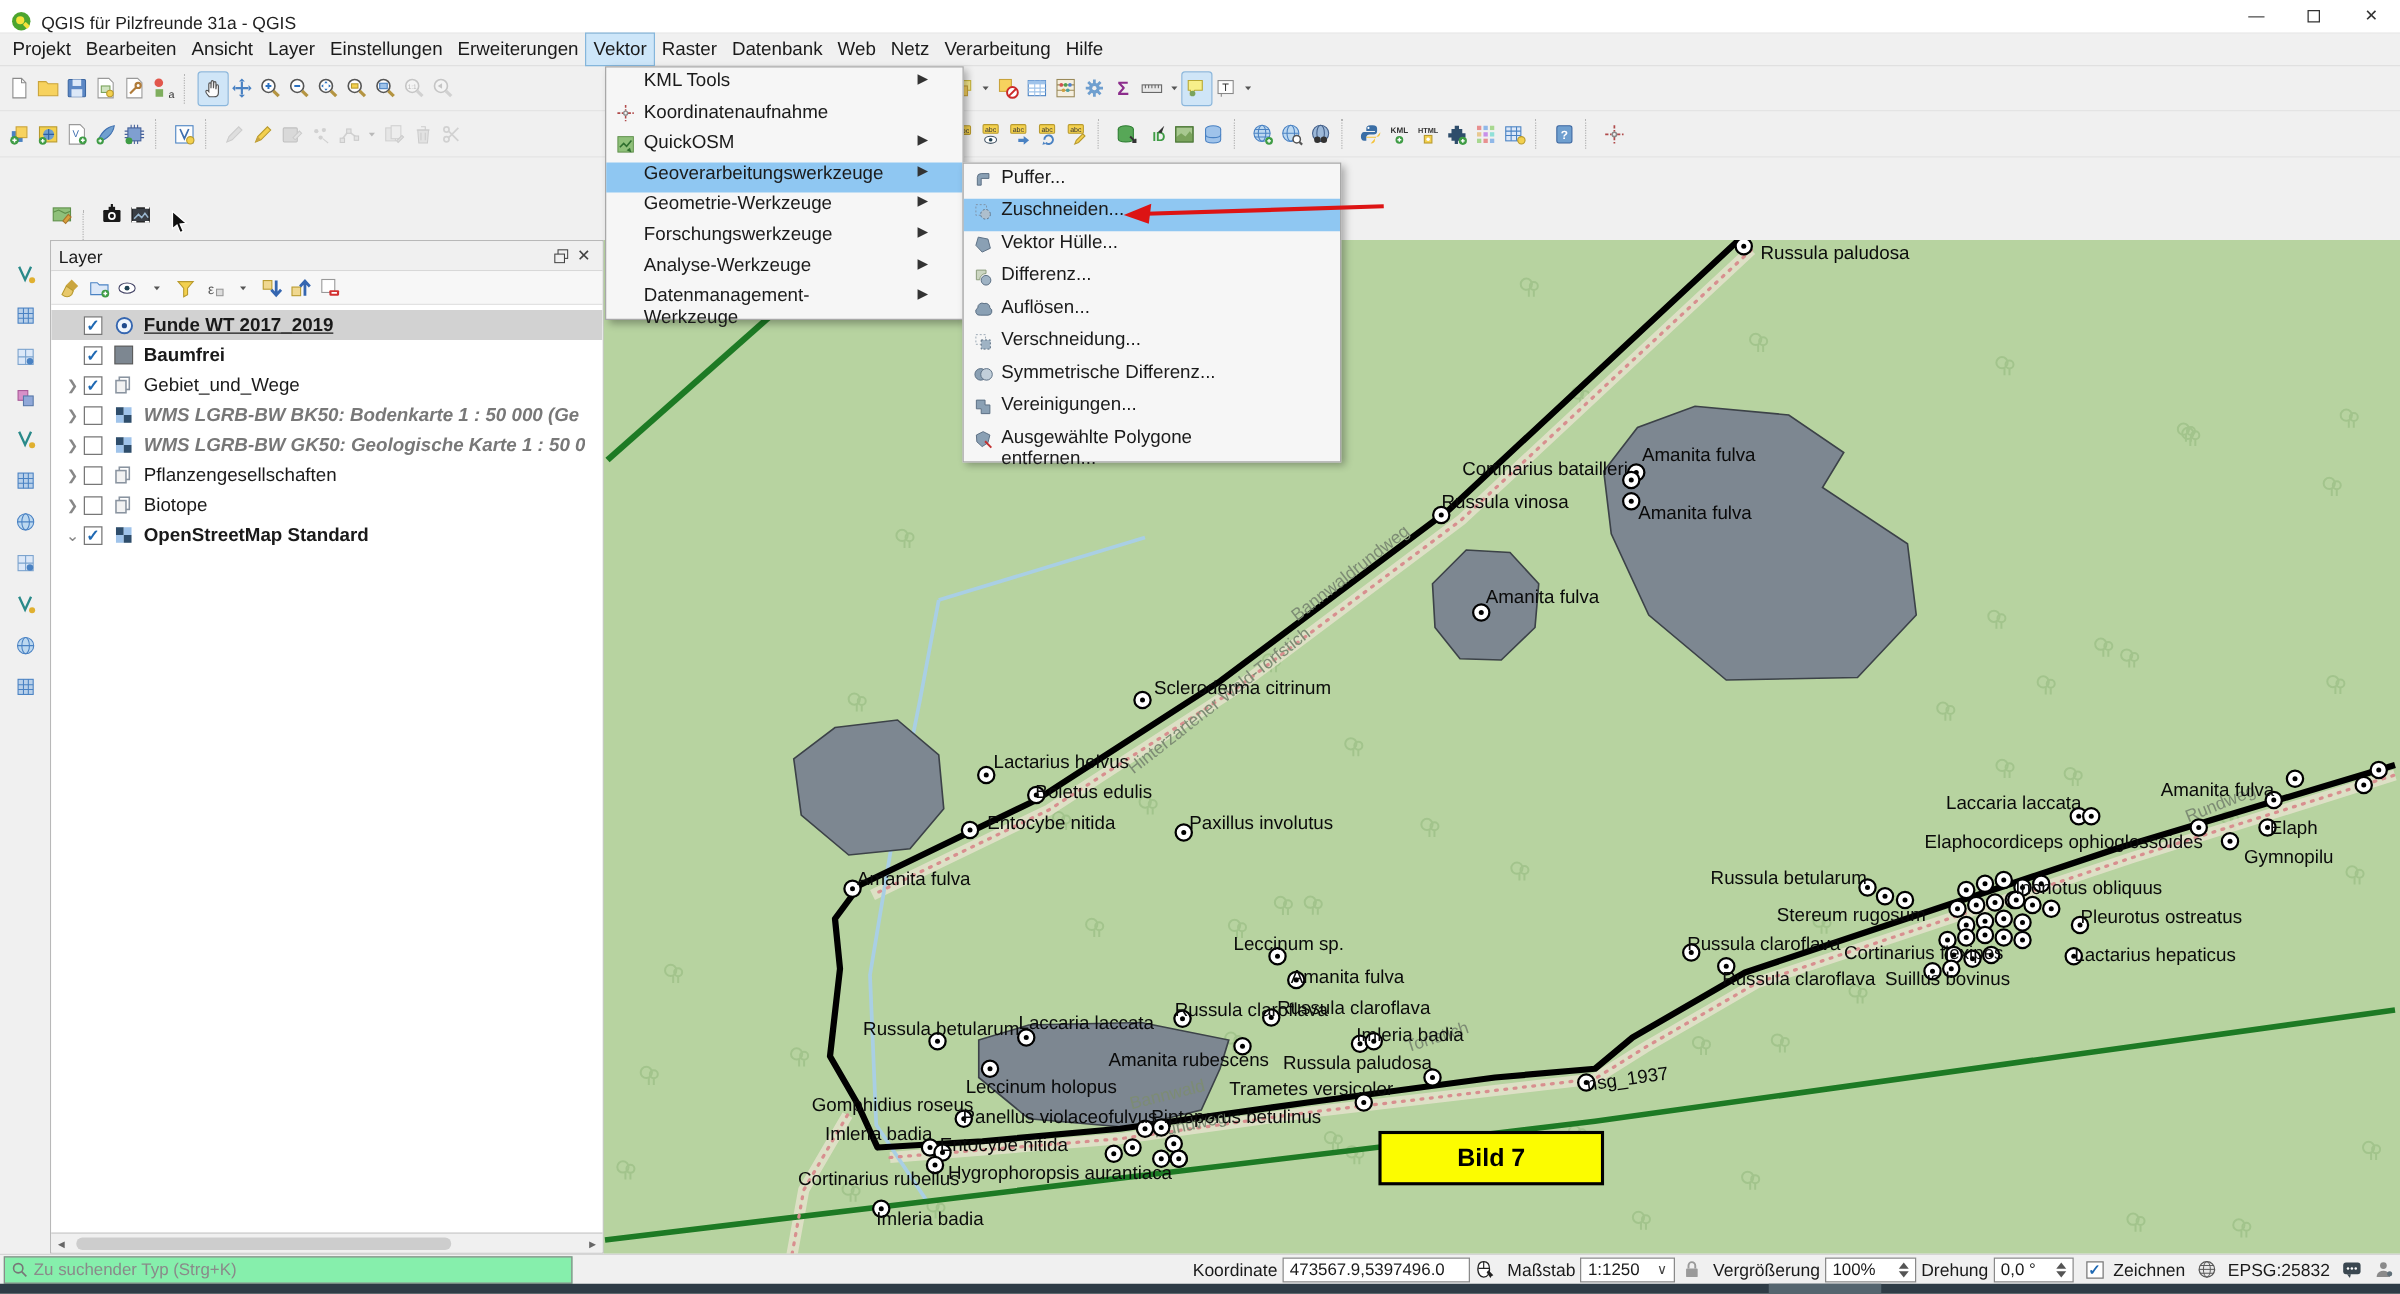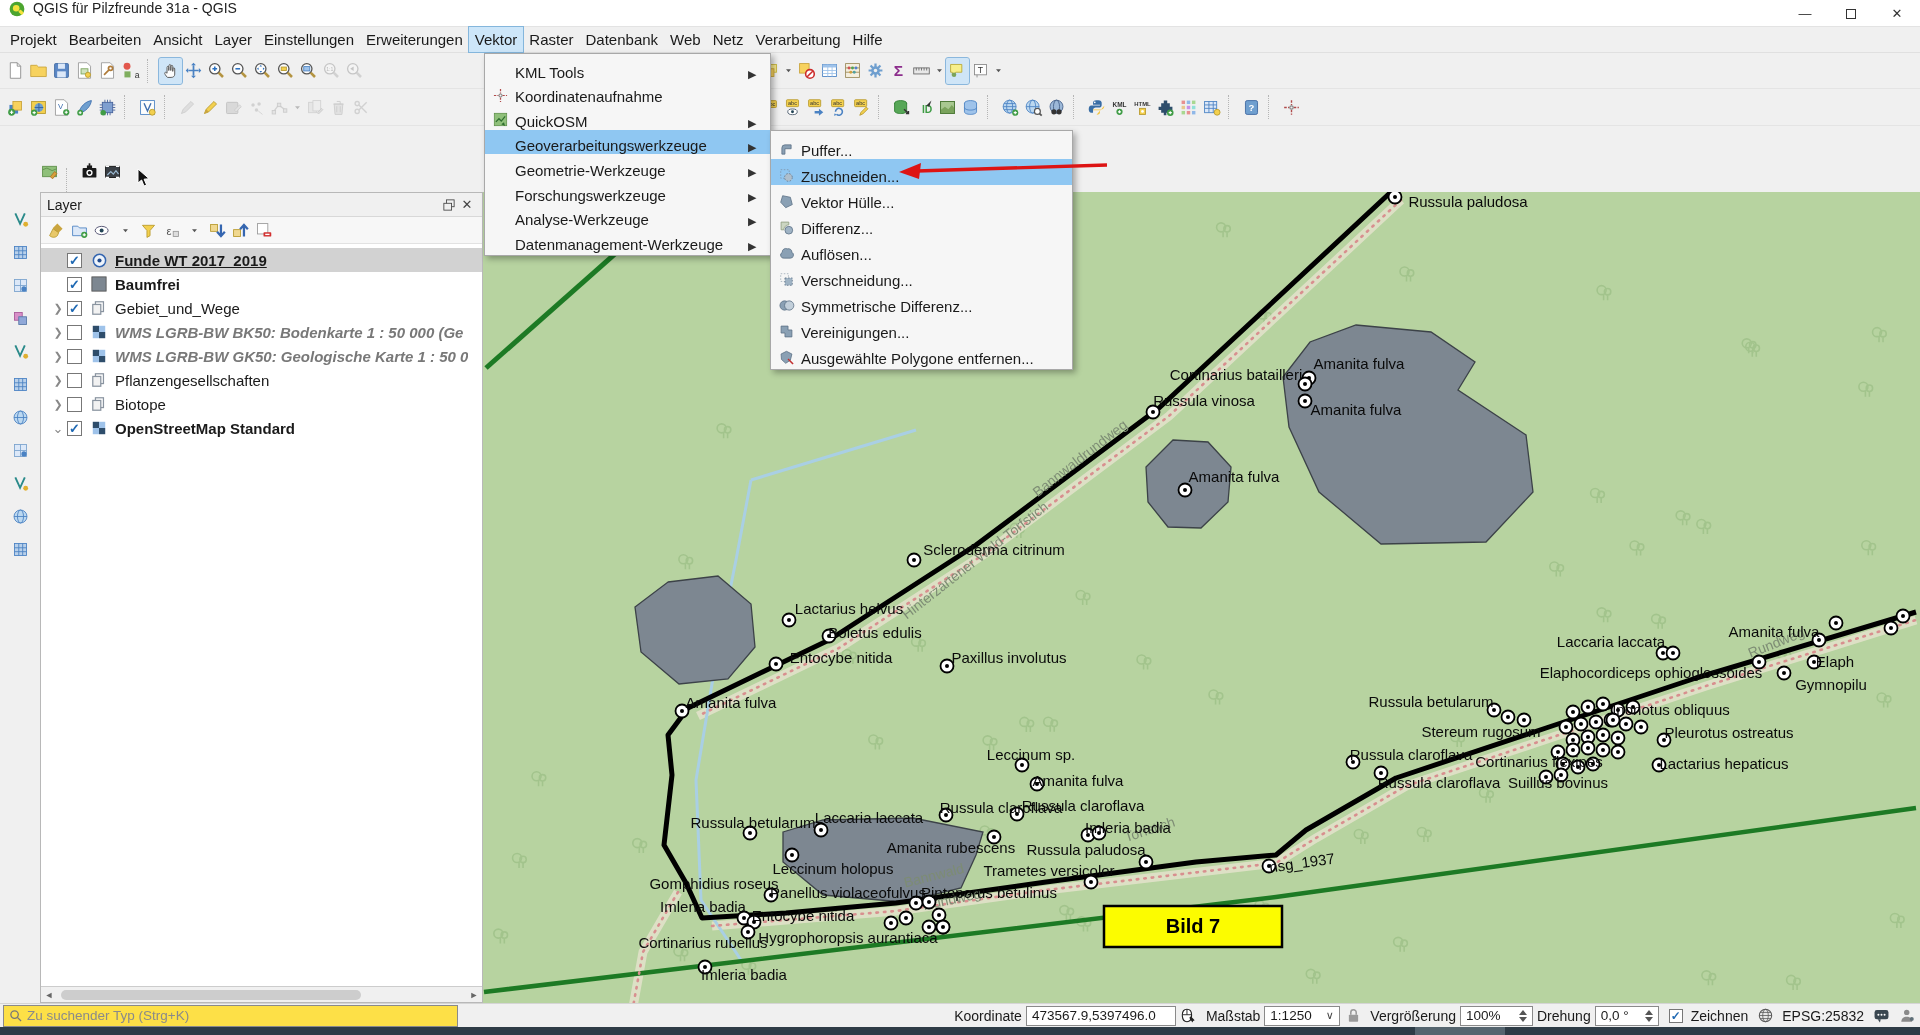--- a/index.html
+++ b/index.html
@@ -1,20 +1,20 @@
 <!DOCTYPE html>
 <html><head>
 <meta charset="utf-8">
 <style>
 *{box-sizing:border-box;margin:0;padding:0}
 html,body{width:1920px;height:1035px;overflow:hidden}
 body{font-family:"Liberation Sans",sans-serif;background:#f0f0f0;color:#1a1a1a;font-size:15px}
 .app{position:absolute;left:0;top:0;width:1920px;height:1035px;background:#f0f0f0}
 
-.titlebar{height:27px;background:#ffffff;display:flex;align-items:flex-start;border-bottom:1px solid #e3e3e3}
+.titlebar{height:27px;background:#ffffff;display:flex;align-items:flex-end;border-bottom:1px solid #e3e3e3}
 .qlogo{width:18px;height:18px;margin:0 7px 0 8px}
 .title{font-size:14px;color:#222}
 .wingap{flex:1}
 .winbtn{width:46px;height:27px;display:flex;align-items:center;justify-content:center;color:#333;font-size:13px}
 .maxbox{width:10px;height:10px;border:1px solid #333}
 
 .menubar{height:26px;background:#f0f0f0;display:flex;align-items:stretch;padding-left:4px;border-bottom:1px solid #e0e0e0}
 .mitem{padding:0 6px;line-height:25px;font-size:15px}
 .mitem.active{background:#cde6f9;outline:1px solid #84b6dc}
 
@@ -52,32 +52,32 @@
 .lname.b{font-weight:bold}
 .lname.u{text-decoration:underline}
 .lname.wms{font-weight:bold;font-style:italic;color:#787878}
 .hscroll{height:16px;background:#f0f0f0;border-top:1px solid #ccc;display:flex;align-items:center}
 .harrow{width:16px;height:100%;display:flex;align-items:center;justify-content:center;color:#666;font-size:9px}
 .hthumb{height:10px;background:#cdcdcd;border-radius:5px;width:300px;margin-left:4px}
 
 .map{position:absolute;left:483px;top:192px;width:1437px;height:811px;background:#b7d3a0;overflow:hidden}
 
 .popup{position:absolute;background:#f6f6f6;border:1px solid #a8a8a8;box-shadow:3px 3px 6px rgba(0,0,0,.3);z-index:50;padding:2px 0}
-.pitem{height:24.6px;display:flex;align-items:flex-end;font-size:15px;padding-right:8px}
+.pitem{height:24.6px;display:flex;align-items:flex-start;font-size:15px;padding-right:22px}
 .pitem .ic{width:30px;height:20px;display:flex;align-items:center;justify-content:center;flex:0 0 auto}
 .pitem .ic svg{width:17px;height:17px}
 .pitem .lab{flex:1;padding-right:18px}
 .pitem .arr{width:14px;color:#333;font-size:11px}
 .pitem.hl{background:#8fc7f2}
 .sub .pitem{height:26px}
 
 .redarrow{position:absolute;left:895px;top:152px;width:225px;height:36px;z-index:60;pointer-events:none}
 
 .bottom{position:absolute;left:0;top:1003px;width:1920px;height:24px;background:#f0f0f0;display:flex;align-items:center;border-top:1px solid #d5d5d5}
-.search{width:455px;height:22px;margin-left:3px;border:1px solid #8a8a8a;background:#fde047;display:flex;align-items:center;padding:0 5px;gap:5px}
+.search{width:455px;height:22px;margin-left:3px;border:1px solid #8a8a8a;background:#86efac;display:flex;align-items:center;padding:0 5px;gap:5px}
 .search input{border:none;outline:none;flex:1;font-size:13.5px;font-family:"Liberation Sans",sans-serif;color:#444;background:transparent}
 .search input::placeholder{color:#8a8a8a}
 .stlabel{font-size:14px;margin:0 4px;white-space:nowrap}
 .stinput{height:20px;border:1px solid #8a8a8a;background:#fff;font-size:13.5px;display:flex;align-items:center;padding:0 5px;white-space:nowrap}
 .spin{display:flex;flex-direction:column;justify-content:center;margin-left:4px;gap:2px}
 .spin i{display:block;width:0;height:0;border-left:4px solid transparent;border-right:4px solid transparent}
 .spin .up{border-bottom:5px solid #555}
 .spin .dn{border-top:5px solid #555}
 .chev{margin-left:14px;color:#444;font-size:11px}
 .sico{width:20px;height:20px;display:flex;align-items:center;justify-content:center;margin:0 3px;flex:0 0 auto}

